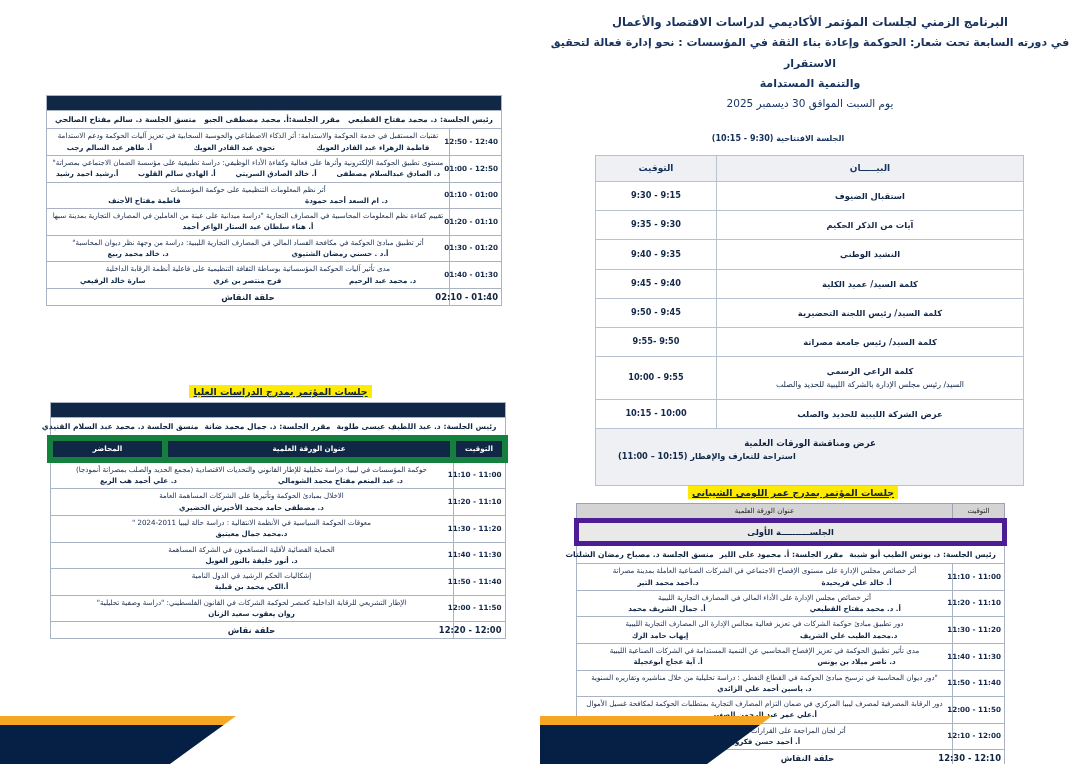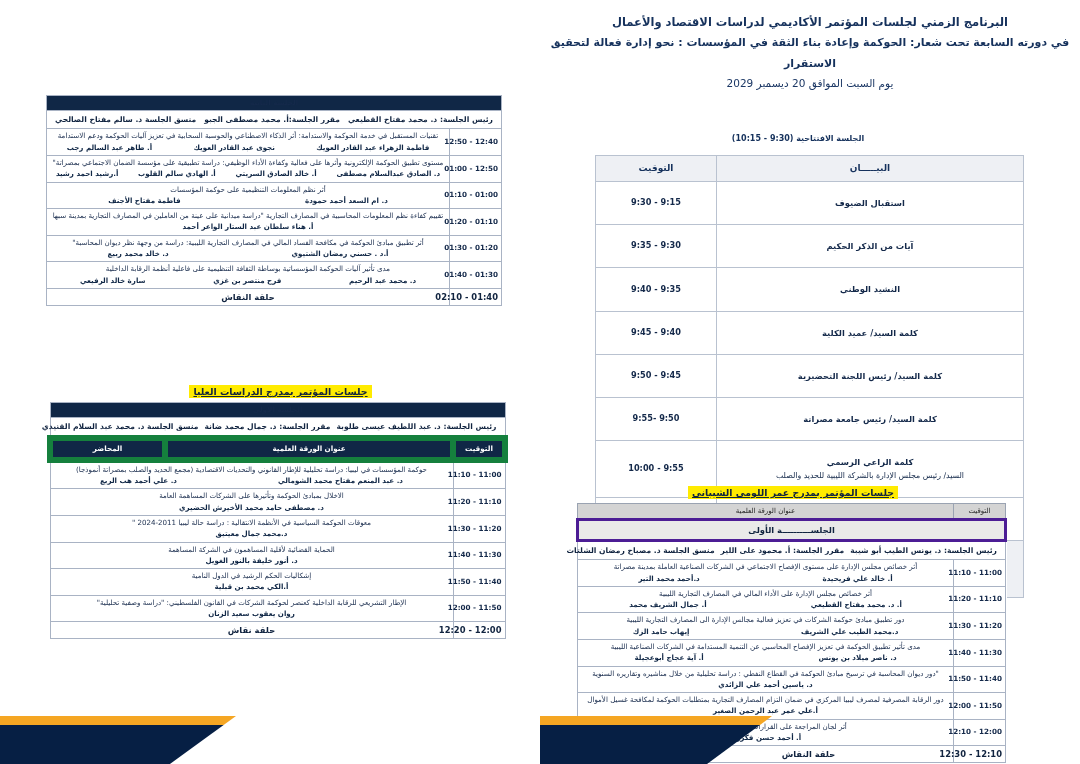--- a/index.html
+++ b/index.html
@@ -86,24 +86,24 @@
     text-align:center;font-weight:bold;font-size:9.4px;
     color:#10233f;margin-bottom:5px;
   }
   .hl-title span{
     background:#ffeb00;padding:1px 4px;
     text-decoration:underline;
   }
   .block-right-1{position:absolute;left:596px;top:155px;width:428px;}
   .block-right-2{position:absolute;left:579px;top:487px;width:428px;}
   .op-caption{
-    position:absolute;left:584px;top:134px;width:428px;
+    position:absolute;left:564px;top:134px;width:428px;
     text-align:center;font-weight:bold;font-size:8px;color:#15315c;
   }
-  .op-table td{border:1px solid #b9c2d0;font-size:8.4px;padding:15px 4px;}
+  .op-table td{border:1px solid #b9c2d0;font-size:8.4px;padding:8px 4px;}
   .op-table .ohead td{
     background:#eef0f4;font-weight:bold;font-size:9px;
     text-align:center;color:#15315c;padding:6px 4px;
   }
   .op-table .otime{
     text-align:center;font-weight:bold;font-size:8.2px;
     white-space:nowrap;color:#14294a;
   }
   .op-table .oitem{text-align:center;font-weight:bold;color:#14294a;}
   .op-table .oitem .l2{display:block;font-weight:normal;font-size:7.8px;margin-top:2px;}
@@ -120,21 +120,21 @@
 
   
   .gray-head td{
     background:#d4d4d4;color:#1d1d1d;font-weight:normal;
     font-size:7px;text-align:center;padding:2px;
     border:1px solid #9aa3b2;
   }
   .gray-sess td{
     background:#e9e9e9;color:#10233f;font-weight:bold;
     font-size:8.4px;text-align:center;padding:3px;
-    border:3px solid #4c1d95;
+    border:5px solid #4c1d95;
     letter-spacing:2px;
   }
 
   
   .deco{position:absolute;bottom:0;height:48px;}
   .deco .orange{
     position:absolute;left:0;right:0;top:0;height:9px;background:#f5a623;
   }
   .deco .navy{
     position:absolute;left:0;right:0;top:9px;bottom:0;background:#061f44;
@@ -145,21 +145,22 @@
     clip-path:polygon(0 0,100% 0,72% 100%,0 100%);}
 </style>
 </head>
 <body>
 
 <div class="page">
 
   <div class="doc-header">
     <div class="ln">البرنامج الزمني لجلسات المؤتمر الأكاديمي لدراسات الاقتصاد والأعمال</div>
     <div class="ln sub">في دورته السابعة تحت شعار: الحوكمة وإعادة بناء الثقة في المؤسسات : نحو إدارة فعالة لتحقيق الاستقرار</div>
-    <div class="ln small">يوم السبت الموافق 20 ديسمبر 2029</div>
+    <div class="ln sub">والتنمية المستدامة</div>
+    <div class="ln small">يوم السبت الموافق 30 ديسمبر 2025</div>
   </div>
 
   <div class="block-left-1">
     <table class="tbl">
       <colgroup>
           <col style="width:52px">
           <col style="width:403px">
         </colgroup>
       <tbody>
         <tr>
@@ -383,20 +384,21 @@
           <td class="oitem">عرض الشركة الليبية للحديد والصلب</td>
           <td class="otime">10:00 - 10:15</td>
         </tr>
         <tr class="obreak">
           <td colspan="2">استراحة للتعارف والإفطار (10:15 – 11:00)</td>
         </tr>
       </tbody>
     </table>
   </div>
 
+  <div class="mid-caption">عرض ومناقشة الورقات العلمية</div>
 
   <div class="block-right-2">
     <div class="hl-title">
       <span>جلسات المؤتمر  بمدرج عمر اللومي الشيباني</span>
     </div>
     <table class="tbl">
       <colgroup>
           <col style="width:52px">
           <col style="width:290px">
           <col style="width:86px">

